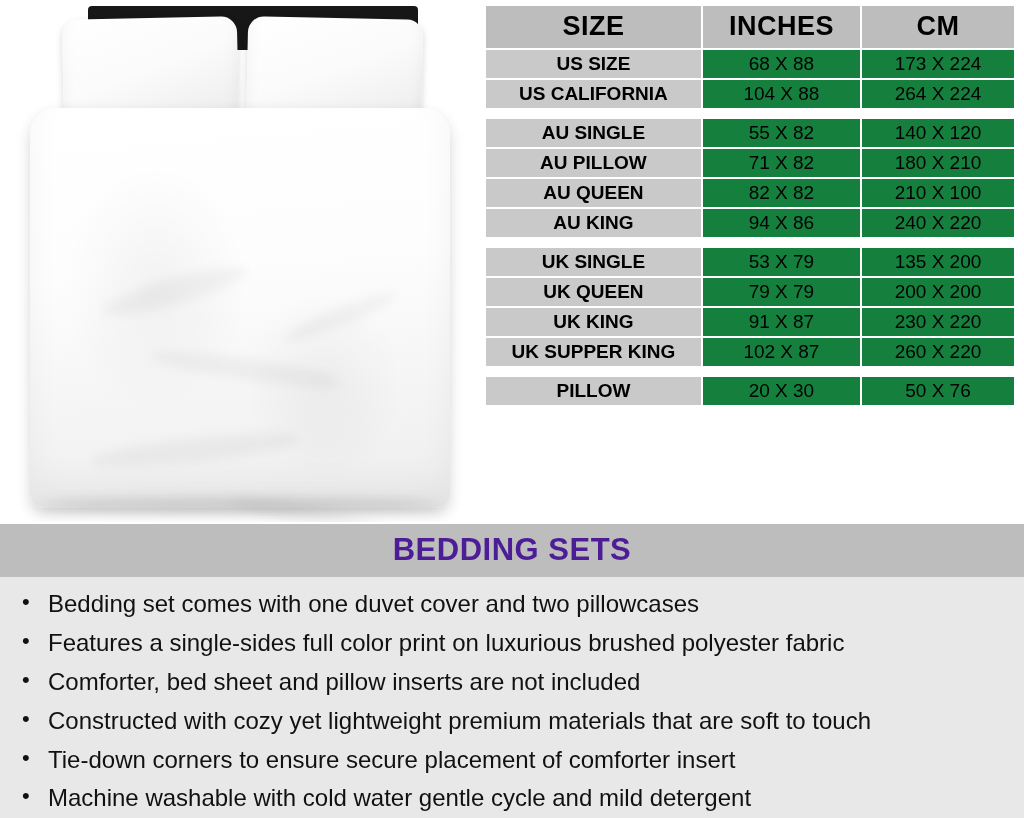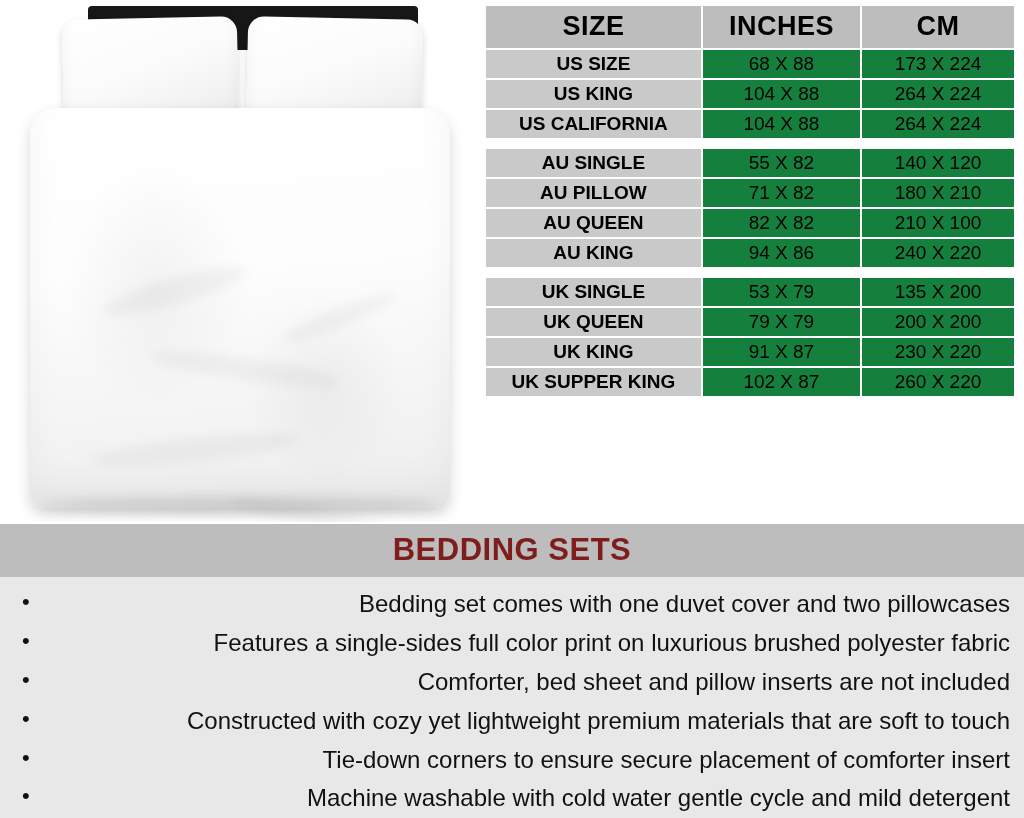--- a/index.html
+++ b/index.html
@@ -160,39 +160,38 @@
     height: 296px;
     background: #e8e8e8;
     box-sizing: border-box;
     padding: 0;
   }
   .bedding-title {
     background: #bdbdbd;
     text-align: center;
     font-size: 31px;
     font-weight: bold;
-    color: #7f1d1d;
+    color: #4c1d95;
     padding: 8px 0 9px;
     letter-spacing: 0.5px;
     border-top: 2px solid #ffffff;
   }
   .bullets {
     list-style: none;
     margin: 0;
     padding: 8px 0 0 0;
     background: #e8e8e8;
   }
   .bullets li {
     position: relative;
     font-size: 24px;
     color: #111111;
     padding: 0 14px 0 48px;
     line-height: 1.62;
     white-space: nowrap;
-    text-align: right;
   }
   .bullets li::before {
     content: "\2022";
     position: absolute;
     left: 22px;
     top: -1px;
     font-size: 22px;
     color: #111111;
   }
 </style>
@@ -233,25 +232,20 @@
             <th>CM</th>
           </tr>
         </thead>
         <tbody>
           <tr>
             <td class="label">US SIZE</td>
             <td class="val">68 X 88</td>
             <td class="val">173 X 224</td>
           </tr>
           <tr>
-            <td class="label">US KING</td>
-            <td class="val">104 X 88</td>
-            <td class="val">264 X 224</td>
-          </tr>
-          <tr>
             <td class="label">US CALIFORNIA</td>
             <td class="val">104 X 88</td>
             <td class="val">264 X 224</td>
           </tr>
 
           <tr class="spacer">
               <td colspan="3"></td>
             </tr>
 
           <tr>
@@ -297,20 +291,25 @@
           <tr>
             <td class="label">UK SUPPER KING</td>
             <td class="val">102 X 87</td>
             <td class="val">260 X 220</td>
           </tr>
 
           <tr class="spacer">
               <td colspan="3"></td>
             </tr>
 
+          <tr>
+            <td class="label">PILLOW</td>
+            <td class="val">20 X 30</td>
+            <td class="val">50 X 76</td>
+          </tr>
         </tbody>
       </table>
     </div>
   </div>
 
   <div class="bottom">
     <div class="bedding-title">BEDDING SETS</div>
     <ul class="bullets">
       <li>Bedding set comes with one duvet cover and two pillowcases</li>
       <li>Features a single-sides full color print on luxurious brushed polyester fabric</li>

